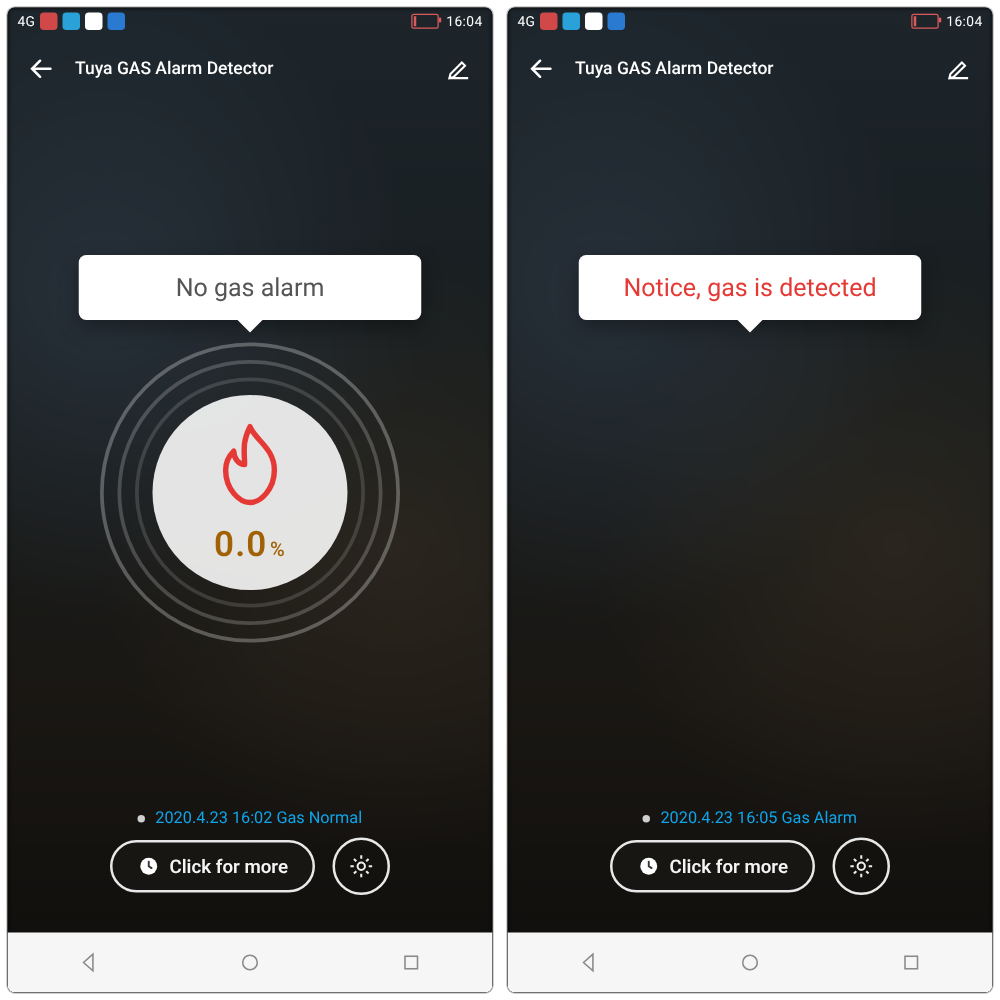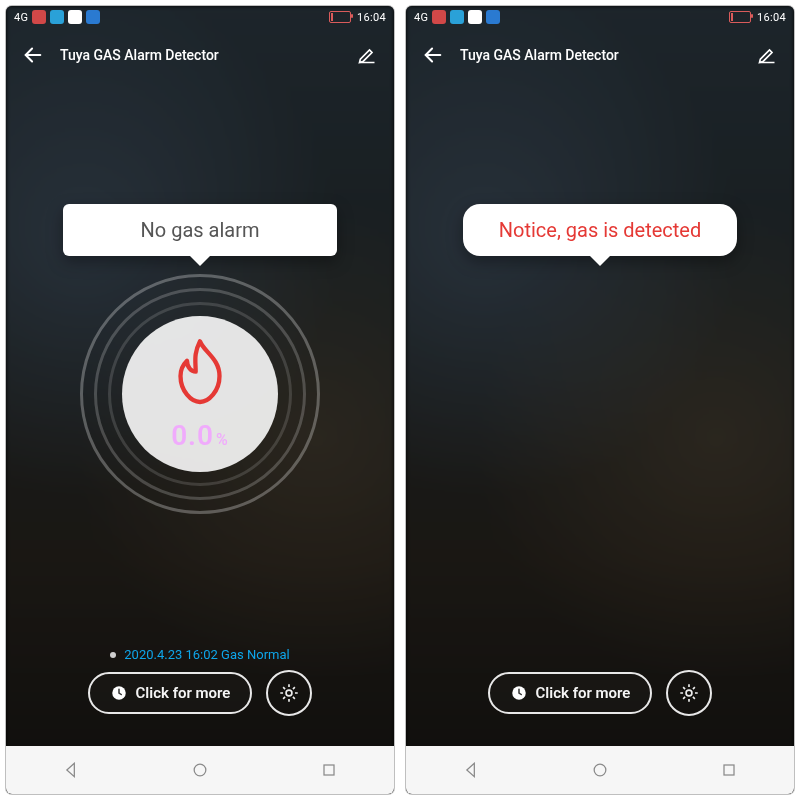--- a/index.html
+++ b/index.html
@@ -46,41 +46,41 @@
     position:absolute;left:50%;transform:translateX(-50%);top:198px;
     background:#fff;border-radius:6px;padding:14px 22px;min-width:230px;
     font-size:20px;text-align:center;box-shadow:0 6px 16px rgba(0,0,0,.35);
     white-space:nowrap;
   }
   .tooltip::after{
     content:"";position:absolute;left:50%;transform:translateX(-50%);bottom:-10px;
     border:10px solid transparent;border-top-color:#fff;border-bottom:none;
   }
   .tt-normal{color:#555;}
-  .tt-alarm{color:#e53935;border-radius:17px;}
+  .tt-alarm{color:#e53935;}
 
   .dial{
     position:absolute;left:50%;top:268px;transform:translateX(-50%);
     width:240px;height:240px;border-radius:50%;
     display:flex;align-items:center;justify-content:center;
   }
   .ring{
     position:absolute;inset:0;border-radius:50%;
     border:3px solid rgba(255,255,255,.28);
   }
   .ring.r2{inset:14px;border-color:rgba(255,255,255,.20);}
   .ring.r3{inset:28px;border-color:rgba(255,255,255,.14);}
   .inner{
     position:absolute;inset:42px;border-radius:50%;
     background:rgba(255,255,255,.88);
     display:flex;flex-direction:column;align-items:center;justify-content:center;
     gap:4px;
   }
   .flame{width:70px;height:78px;}
-  .pct{font-size:28px;font-weight:600;color:#f0abfc;letter-spacing:1px;text-align:right;}
+  .pct{font-size:28px;font-weight:600;color:#a16207;letter-spacing:1px;text-align:right;}
   .pct .sm{font-size:16px;font-weight:500;margin-left:2px;}
 
   .status-line{
     position:absolute;left:0;right:0;bottom:132px;
     display:flex;align-items:center;justify-content:center;gap:8px;
     color:#0ea5e9;font-size:13px;
   }
   .dot{width:6px;height:6px;border-radius:50%;background:#cfcfcf;}
 
   .actions{
@@ -235,20 +235,24 @@
             <path d="M3 21h18"></path>
           </svg>
     </span>
   </div>
 
   <div class="tooltip tt-alarm">
     <span>Notice, gas is detected</span>
   </div>
 
 
+  <div class="status-line">
+    <span class="dot"></span>
+    <span>2020.4.23 16:05 Gas Alarm</span>
+  </div>
 
   <div class="actions">
     <div class="pill">
       <svg width="18" height="18" viewBox="0 0 24 24">
             <circle cx="12" cy="12" r="9" fill="#fff"></circle>
             <path d="M12 7v5l3 2" stroke="#333" stroke-width="2" fill="none" stroke-linecap="round"></path>
           </svg>
       <span>Click for more</span>
     </div>
     <div class="round">

